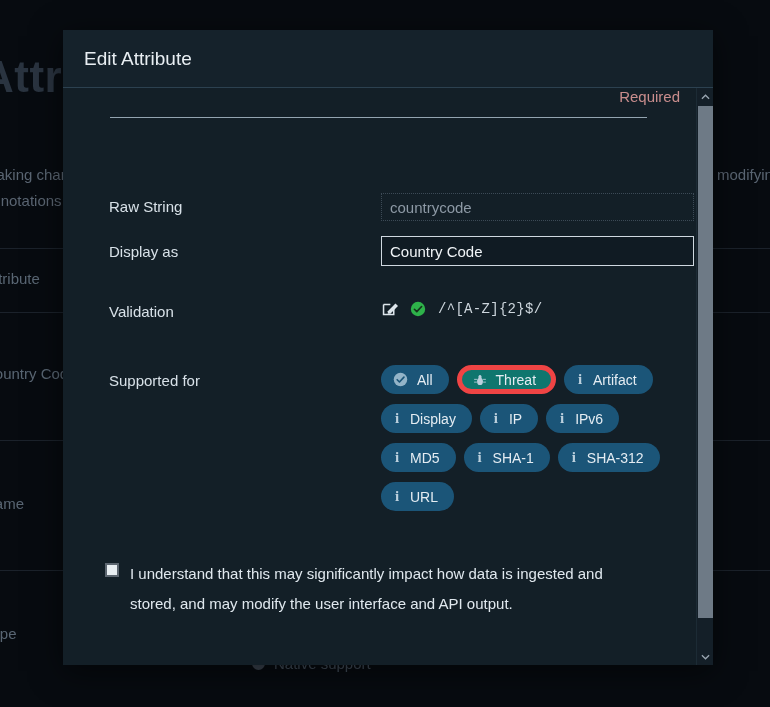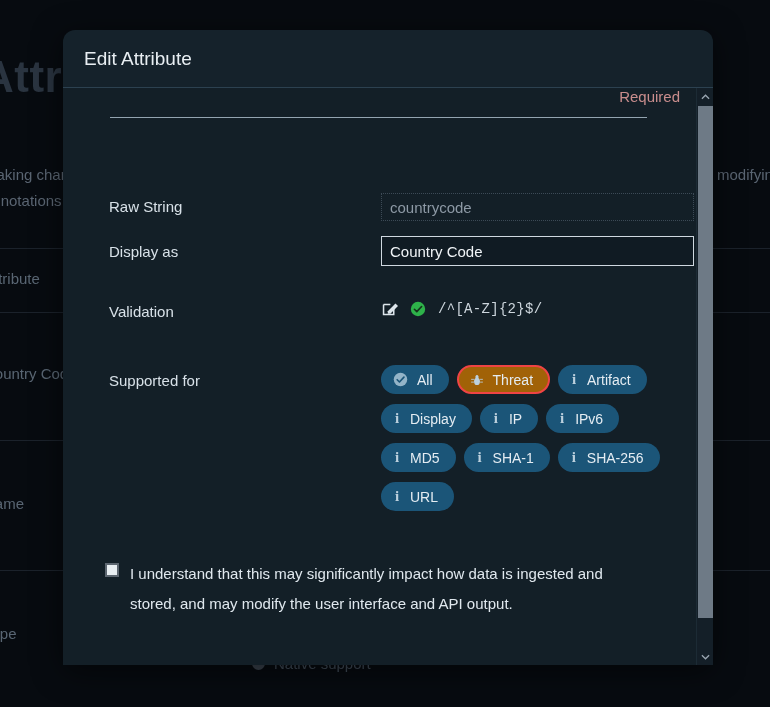--- a/index.html
+++ b/index.html
@@ -49,21 +49,20 @@
     margin-right: 9px; vertical-align: -1px;
   }
 
   
   .modal {
     position: absolute;
     left: 63px; top: 30px;
     width: 650px; height: 635px;
     background: #15222b;
     box-shadow: 0 6px 30px rgba(0,0,0,.55);
-    border-radius: 12px;
   }
   .modal-header {
     height: 58px;
     border-bottom: 1px solid #2c4150;
     display: flex; align-items: center;
     padding: 0 0 0 21px;
   }
   .modal-title {
     font-size: 19px; color: #e8eef2; font-weight: 400;
   }
@@ -156,22 +155,22 @@
   .chip {
     display: inline-flex; align-items: center; gap: 9px;
     height: 29px; padding: 0 15px 0 11px;
     border-radius: 15px;
     background: #1b5578;
     color: #e4ecf2; font-size: 14px;
     border: 1px solid transparent;
     cursor: pointer; white-space: nowrap;
   }
   .chip.selected {
-    background: #a16207;
-    border: 2px solid #ef4444;
+    background: #0f766e;
+    border: 5px solid #ef4444;
   }
   .chip .c-ico { display: flex; align-items: center; }
   .chip svg { display: block; }
   .chip-i {
     font-family: "Liberation Serif", serif;
     font-size: 15px; font-weight: 700; color: #bcd0dd;
     width: 8px; text-align: center; line-height: 1;
   }
 
   
@@ -324,21 +323,21 @@
               <div class="chip">
                 <span class="c-ico">
                   <span class="chip-i">i</span>
                 </span>
                 <span>SHA-1</span>
               </div>
               <div class="chip">
                 <span class="c-ico">
                   <span class="chip-i">i</span>
                 </span>
-                <span>SHA-256</span>
+                <span>SHA-312</span>
               </div>
               <div class="chip">
                 <span class="c-ico">
                   <span class="chip-i">i</span>
                 </span>
                 <span>URL</span>
               </div>
             </div>
         </div>
 

